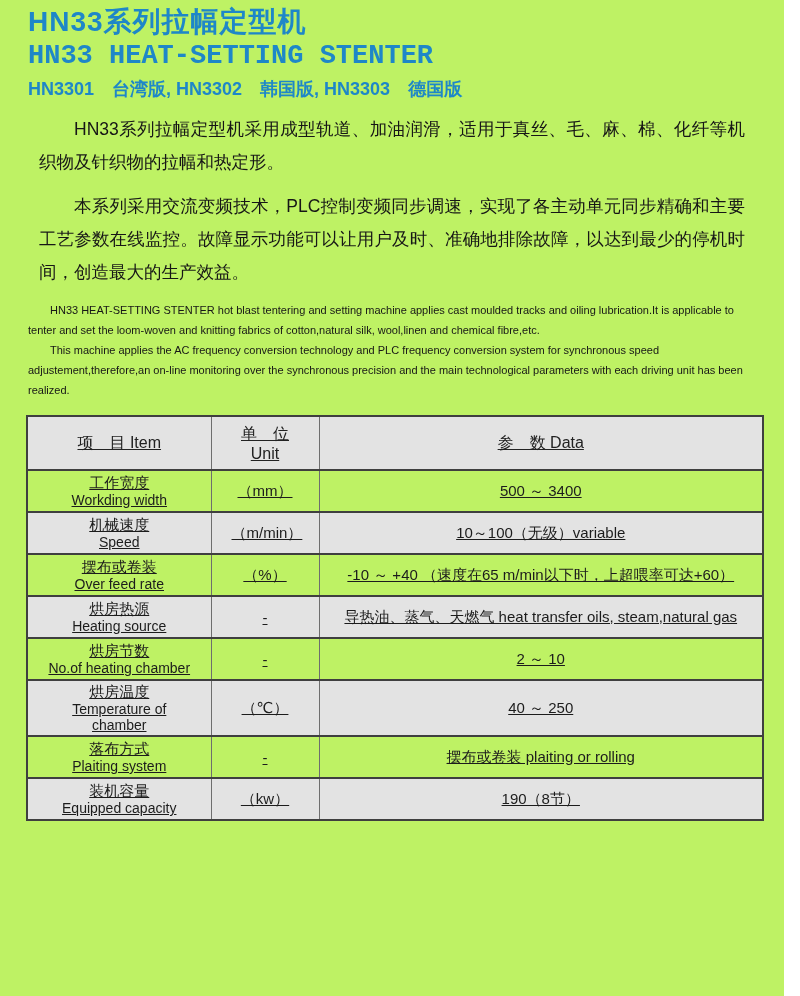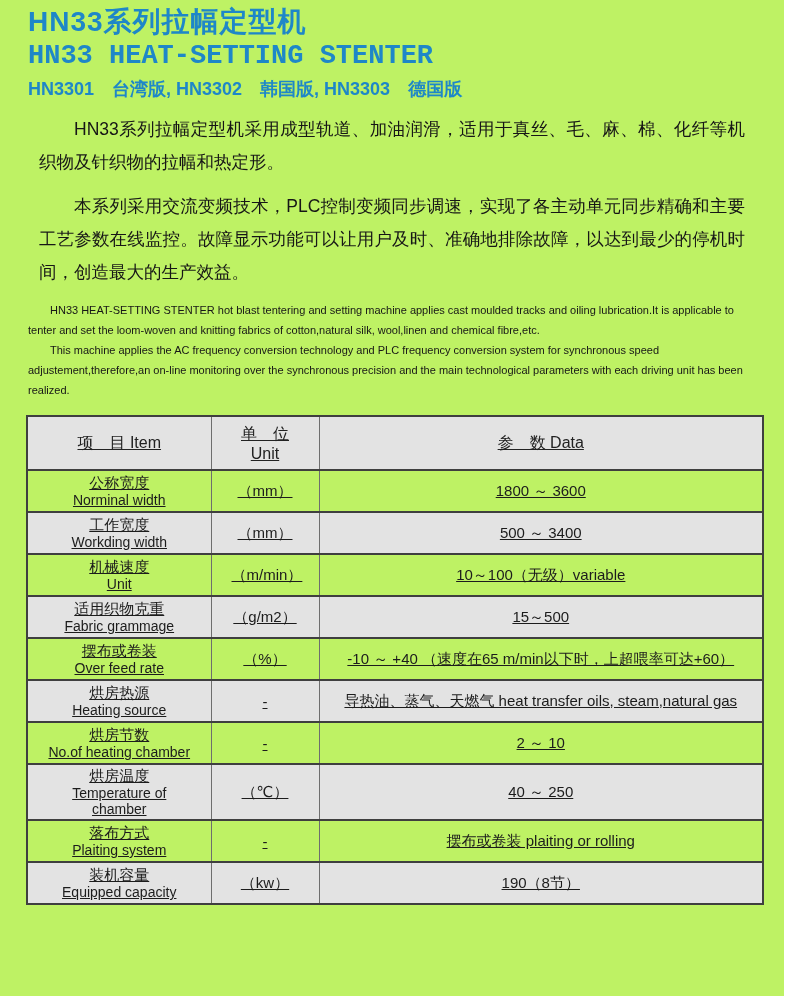--- a/index.html
+++ b/index.html
@@ -115,49 +115,33 @@
     <thead>
       <tr>
         <th>项　目 Item</th>
         <th>单　位 Unit</th>
         <th>参　数 Data</th>
       </tr>
     </thead>
     <tbody>
       <tr>
         <td>
-          <div class="cell-zh">公称宽度</div>
-          <div class="cell-en">Norminal width</div>
-        </td>
-        <td><span class="unit-text">（mm）</span></td>
-        <td><span class="data-text">1800 ～ 3600</span></td>
-      </tr>
-      <tr>
-        <td>
           <div class="cell-zh">工作宽度</div>
           <div class="cell-en">Workding width</div>
         </td>
         <td><span class="unit-text">（mm）</span></td>
         <td><span class="data-text">500 ～ 3400</span></td>
       </tr>
       <tr>
         <td>
           <div class="cell-zh">机械速度</div>
-          <div class="cell-en">Unit</div>
+          <div class="cell-en">Speed</div>
         </td>
         <td><span class="unit-text">（m/min）</span></td>
         <td><span class="data-text">10～100（无级）variable</span></td>
-      </tr>
-      <tr>
-        <td>
-          <div class="cell-zh">适用织物克重</div>
-          <div class="cell-en">Fabric grammage</div>
-        </td>
-        <td><span class="unit-text">（g/m2）</span></td>
-        <td><span class="data-text">15～500</span></td>
       </tr>
       <tr>
         <td>
           <div class="cell-zh">摆布或卷装</div>
           <div class="cell-en">Over feed rate</div>
         </td>
         <td><span class="unit-text">（%）</span></td>
         <td><span class="data-text">-10 ～ +40 （速度在65 m/min以下时，上超喂率可达+60）</span></td>
       </tr>
       <tr>

